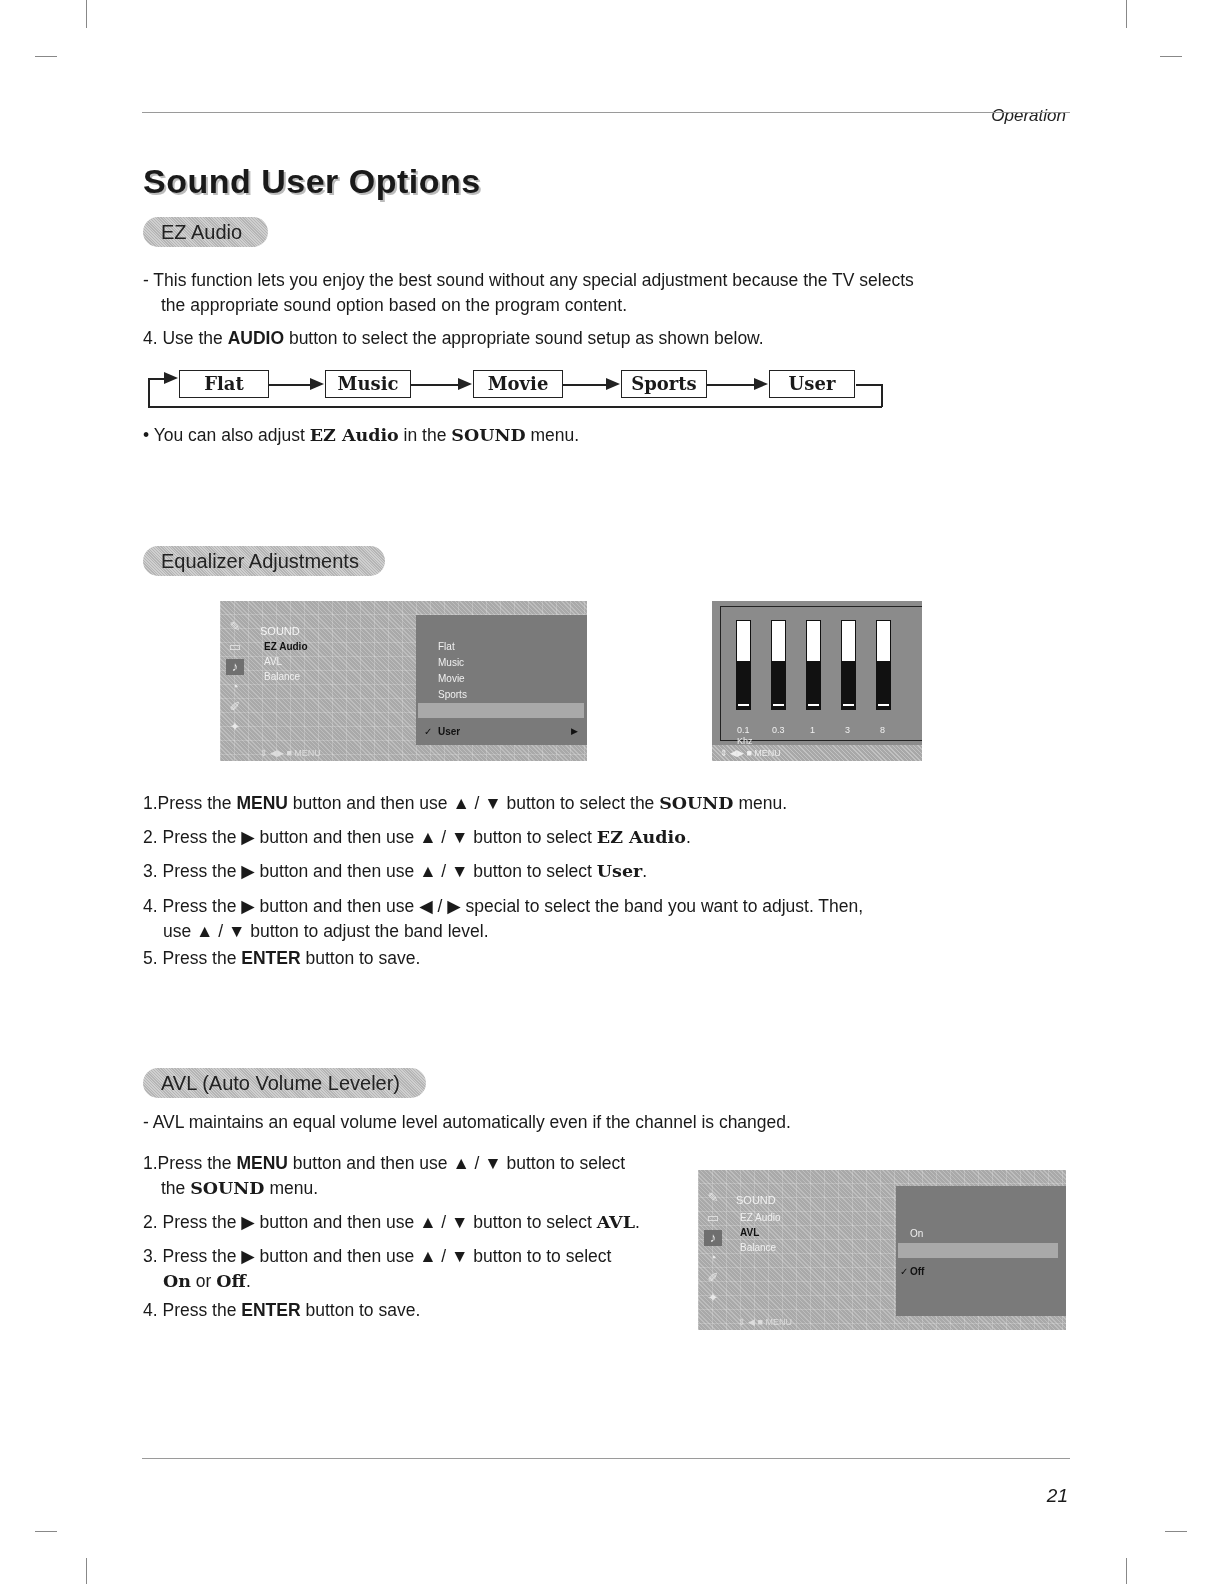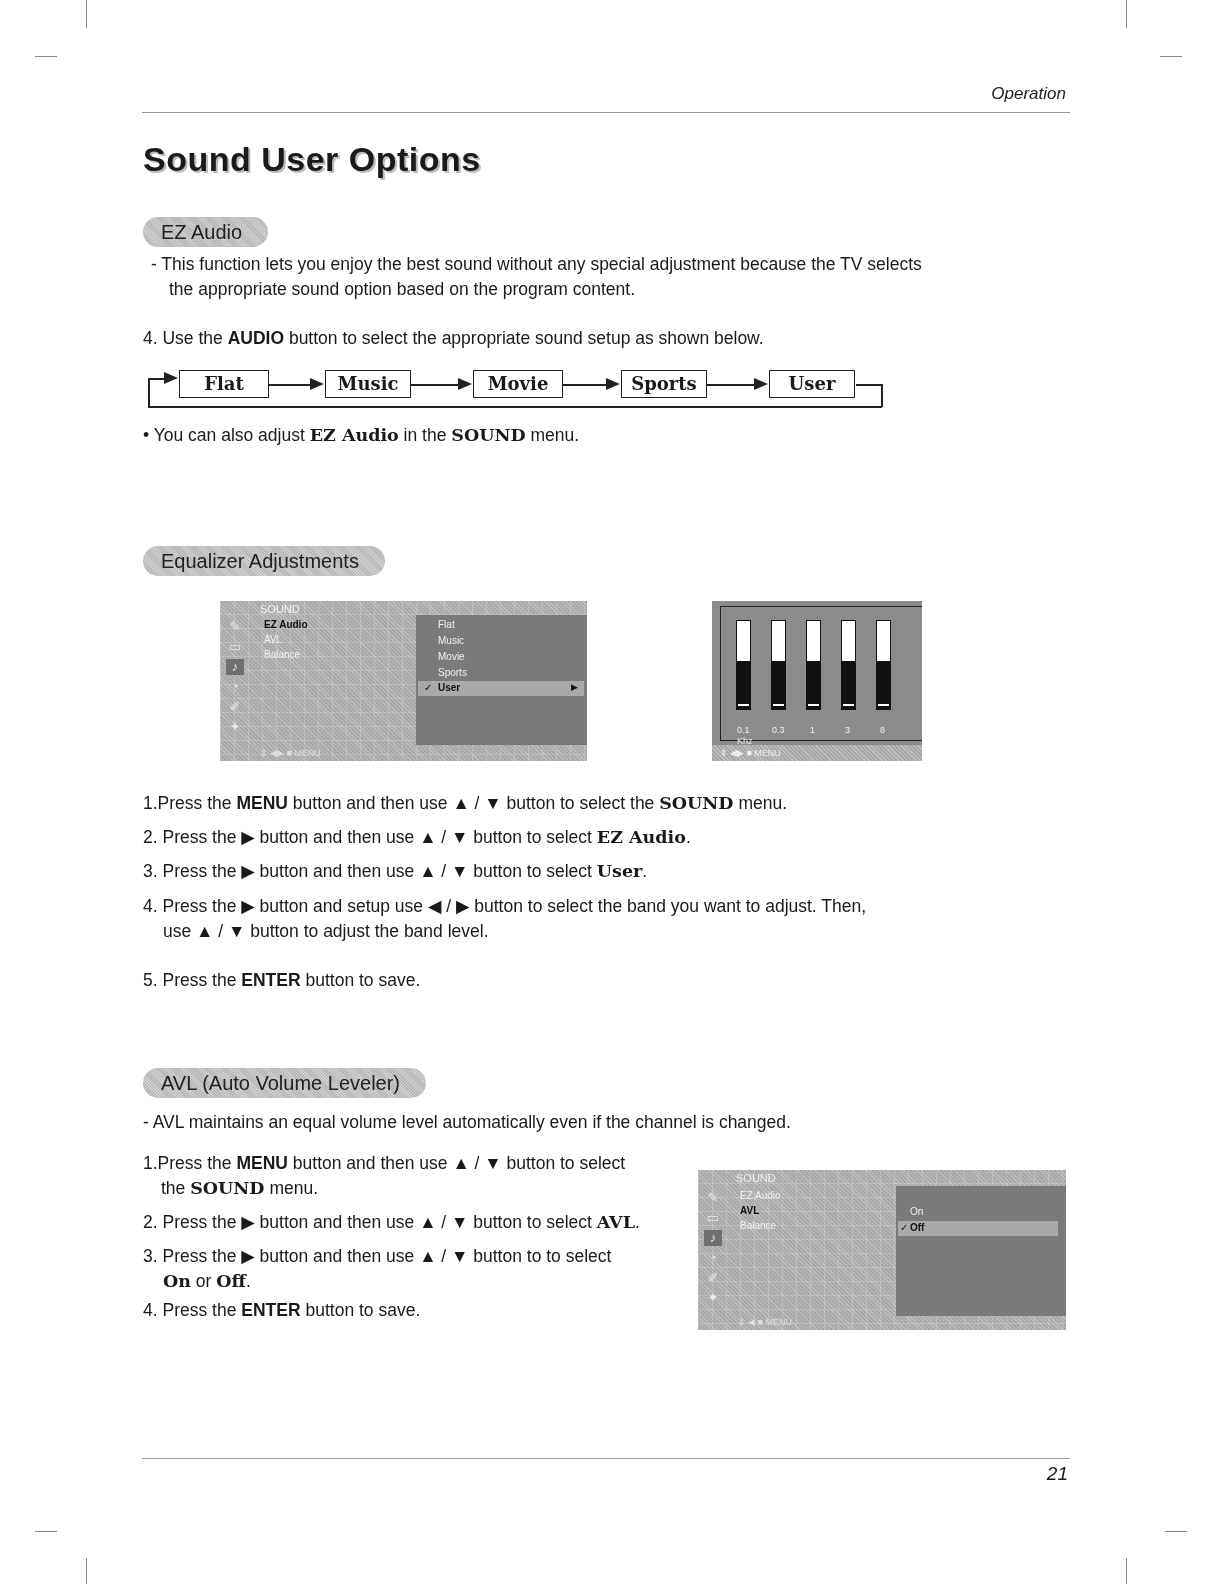--- a/index.html
+++ b/index.html
@@ -1,17 +1,17 @@
 <!DOCTYPE html>
 <html><head>
 <meta charset="utf-8">
 <style>
   html, body { margin:0; padding:0; background:#fff; }
   body { width:1224px; height:1584px; position:relative; overflow:hidden; font-family:"Liberation Sans", sans-serif; color:#1a1a1a; }
-  .abs { position:absolute; }
+  .abs { position:absolute;margin-top:22px; }
   .crop-v { position:absolute; width:1px; background:#888; }
   .crop-h { position:absolute; height:1px; background:#888; }
   .header-label { right:158px; top:84px; font-style:italic; font-size:17px; color:#222; }
   .rule { position:absolute; left:142px; width:928px; height:1px; background:#9a9a9a; }
   .title { left:143px; top:140px; font-size:34px; font-weight:bold; letter-spacing:0.5px; text-shadow:2px 2px 0 #bbb; }
   .pill { position:absolute; height:30px; border-radius:15px; background: repeating-linear-gradient(45deg,#cfcfcf 0 1px,#b5b5b5 1px 2px); font-size:20px; color:#222; line-height:30px; padding:0 26px 0 18px; }
   .para { position:absolute; font-size:17.5px; line-height:25px; }
   .para b.serif { font-family:"DejaVu Serif", serif; font-weight:900; }
   .flow { position:absolute; left:148px; top:366px; width:740px; height:44px; }
   .flow .box { position:absolute; top:4px; height:26px; border:1.5px solid #222; font-family:"DejaVu Serif",serif; font-weight:bold; font-size:18px; text-align:center; line-height:26px; background:#fff; }
@@ -43,21 +43,21 @@
 <div class="crop-h" style="left:35px;top:1531px;width:22px;"></div>
 <div class="crop-v" style="left:1126px;top:1558px;height:26px;"></div>
 <div class="crop-h" style="left:1165px;top:1531px;width:22px;"></div>
 
 <div class="abs header-label">Operation</div>
 <div class="rule" style="top:112px;"></div>
 
 <div class="abs title">Sound User Options</div>
 
 <div class="pill" style="left:143px;top:217px;">EZ Audio</div>
-<div class="para" style="left:143px;top:252px;margin-left:8px;">
+<div class="para" style="left:143px;top:268px;">
   <div>- This function lets you enjoy the best sound without any special adjustment because the TV selects</div>
   <div style="padding-left:18px;">the appropriate sound option based on the program content.</div>
 </div>
 <div class="para" style="left:143px;top:326px;">
   <span>4. Use the </span><b>AUDIO</b><span> button to select the appropriate sound setup as shown below.</span>
 </div>
 
 <div class="flow">
 
   <div class="vline" style="left:0;top:12px;height:28px;"></div>
@@ -150,24 +150,24 @@
 <div class="para steps" style="left:143px;top:791px;">
   <span>1.</span><span>Press the </span><b>MENU</b><span> button and then use ▲ / ▼  button to select the </span><b class="serif" style="font-family:'DejaVu Serif',serif;">SOUND</b><span> menu.</span>
 </div>
 <div class="para steps" style="left:143px;top:825px;">
   <span>2.</span> <span>Press the ▶  button and then use ▲ / ▼ button to select </span><b style="font-family:'DejaVu Serif',serif;">EZ Audio</b><span>.</span>
 </div>
 <div class="para steps" style="left:143px;top:859px;">
   <span>3.</span> <span>Press the ▶  button and then use ▲ / ▼ button to select </span><b style="font-family:'DejaVu Serif',serif;">User</b><span>.</span>
 </div>
 <div class="para steps" style="left:143px;top:894px;">
-  <div><span>4.</span> <span>Press the ▶  button and setup use ◀ / ▶ button to select the band you want to adjust. Then,</span></div>
+  <div><span>4.</span> <span>Press the ▶  button and then use ◀ / ▶ special to select the band you want to adjust. Then,</span></div>
   <div style="padding-left:20px;">use ▲ / ▼ button to adjust the band level.</div>
 </div>
-<div class="para steps" style="left:143px;top:946px;margin-top:22px;">
+<div class="para steps" style="left:143px;top:946px;">
   <span>5.</span> <span>Press the </span><b>ENTER</b><span> button to save.</span>
 </div>
 
 <div class="pill" style="left:143px;top:1068px;">AVL (Auto Volume Leveler)</div>
 <div class="para" style="left:143px;top:1110px;">- AVL maintains an equal volume level automatically even if the channel is changed.</div>
 
 <div class="para steps" style="left:143px;top:1151px;">
   <div><span>1.</span><span>Press the </span><b>MENU</b><span> button and then use ▲ / ▼  button to select</span></div>
   <div style="padding-left:18px;"><span>the </span><b style="font-family:'DejaVu Serif',serif;">SOUND</b><span> menu.</span></div>
 </div>

